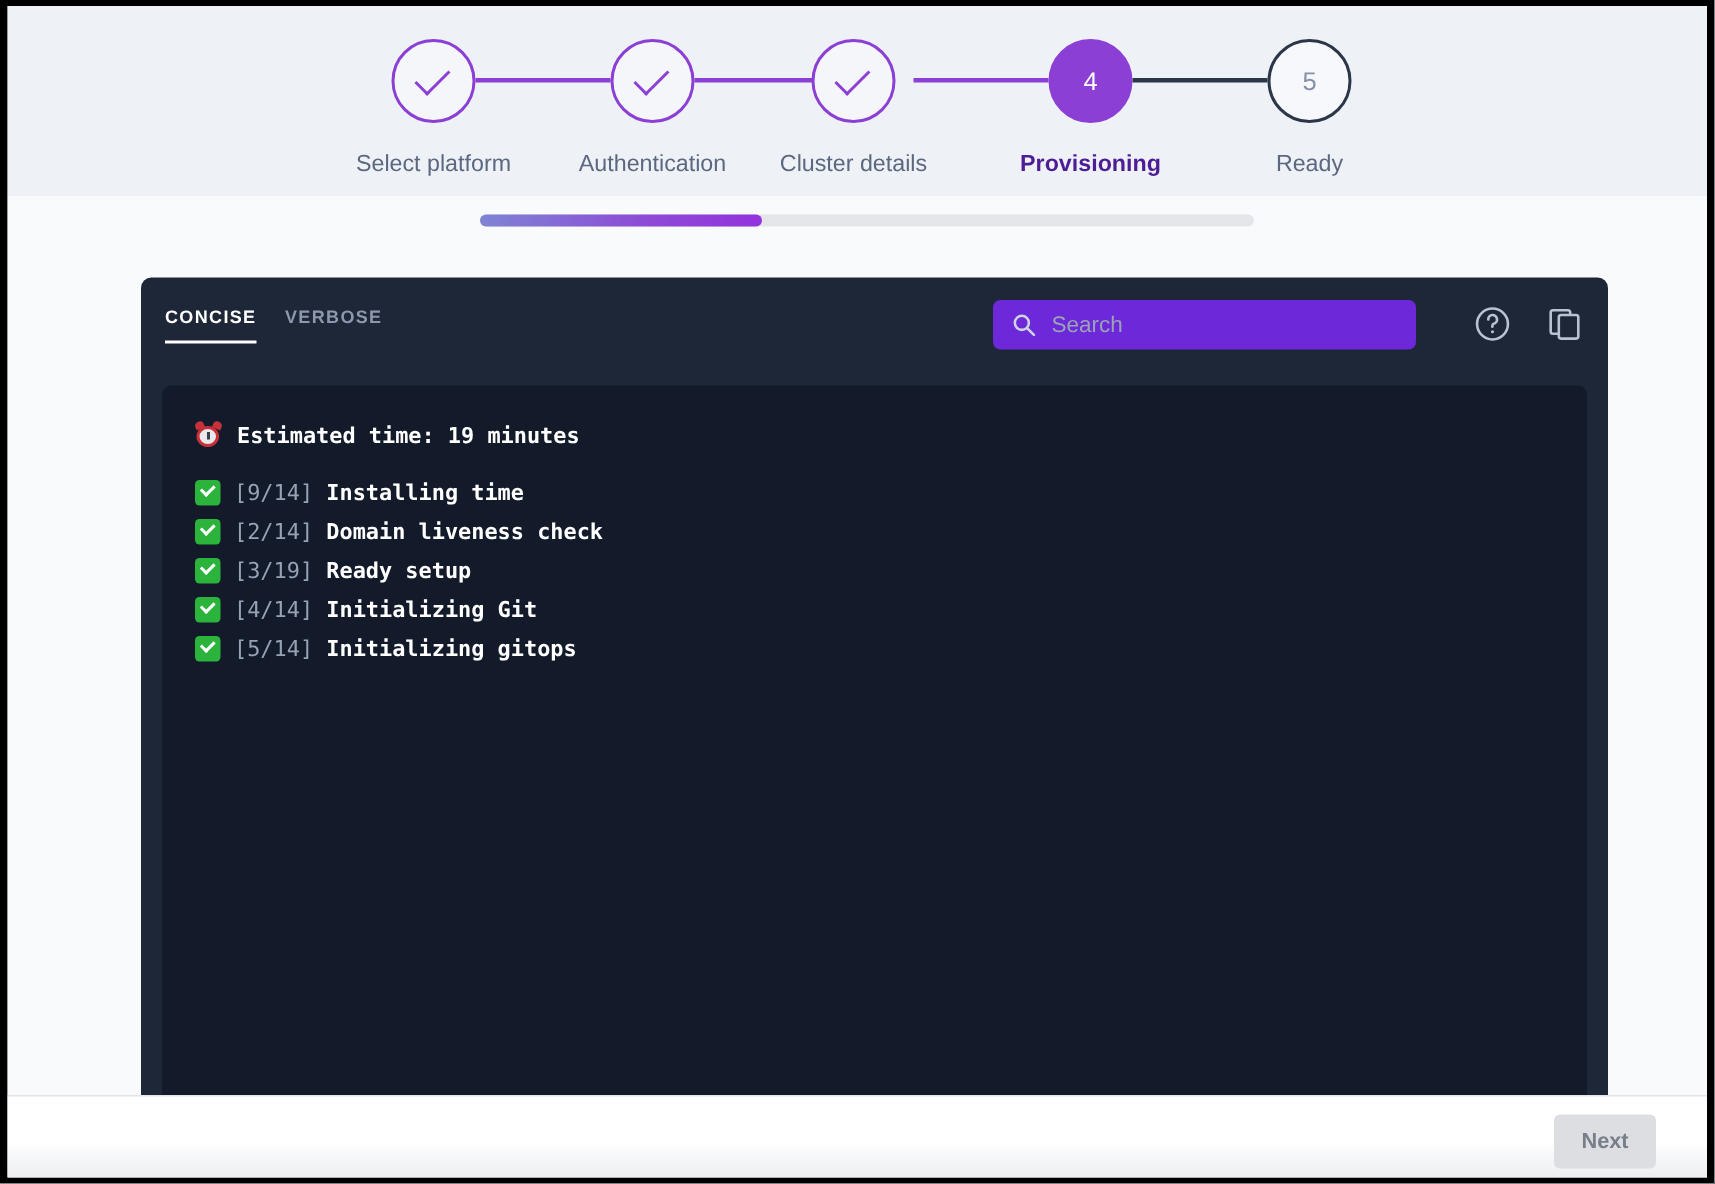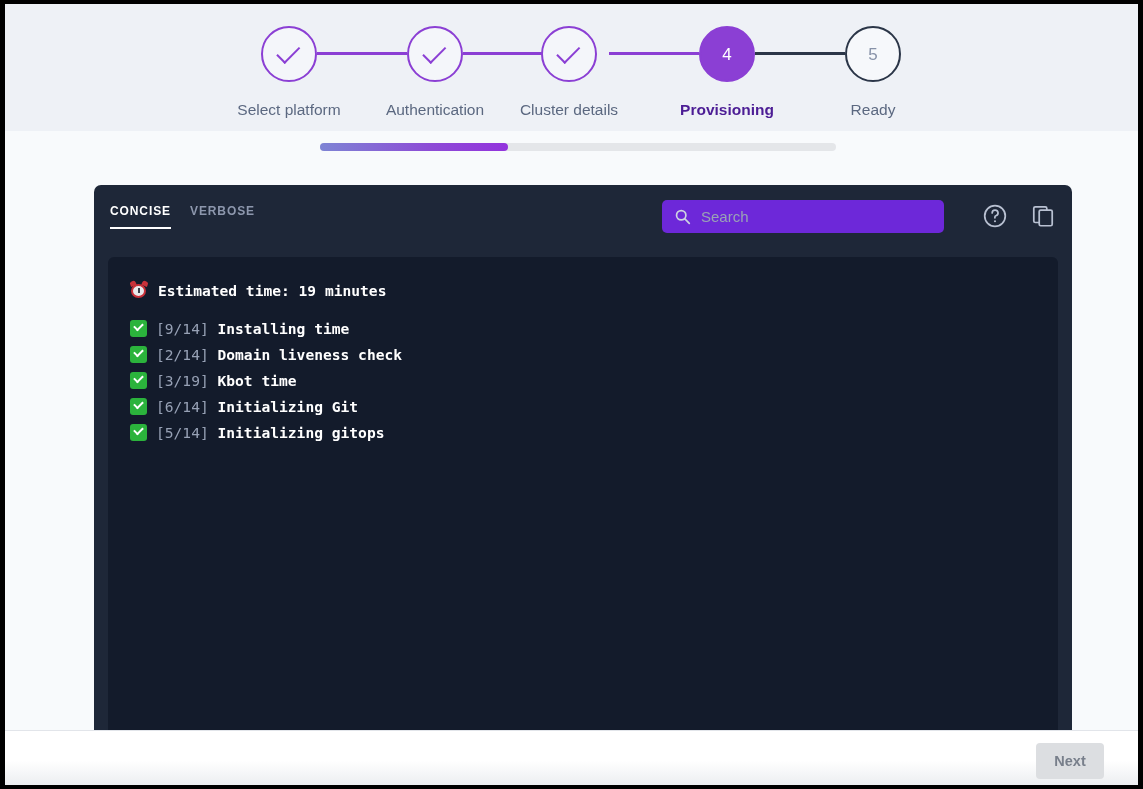--- a/index.html
+++ b/index.html
@@ -406,22 +406,22 @@
           <span class="emoji-clock">
             <span class="bellL"></span><span class="bellR"></span>
             <span class="face"></span><span class="hand"></span>
           </span>
           <span class="log-heading">Estimated time: 19 minutes</span>
         </div>
         <div class="log-gap"></div>
         <div id="log-lines">
             <div class="log-line"><span class="emoji-check"></span><span class="log-counter">[9/14] </span><span class="log-text">Installing time</span></div>
             <div class="log-line"><span class="emoji-check"></span><span class="log-counter">[2/14] </span><span class="log-text">Domain liveness check</span></div>
-            <div class="log-line"><span class="emoji-check"></span><span class="log-counter">[3/19] </span><span class="log-text">Kbot time</span></div>
-            <div class="log-line"><span class="emoji-check"></span><span class="log-counter">[6/14] </span><span class="log-text">Initializing Git</span></div>
+            <div class="log-line"><span class="emoji-check"></span><span class="log-counter">[3/19] </span><span class="log-text">Ready setup</span></div>
+            <div class="log-line"><span class="emoji-check"></span><span class="log-counter">[4/14] </span><span class="log-text">Initializing Git</span></div>
             <div class="log-line"><span class="emoji-check"></span><span class="log-counter">[5/14] </span><span class="log-text">Initializing gitops</span></div>
           </div>
       </div>
 
     </div>
   </div>
 
   <div class="footer">
     <button class="next-button" disabled="">Next</button>
   </div>

